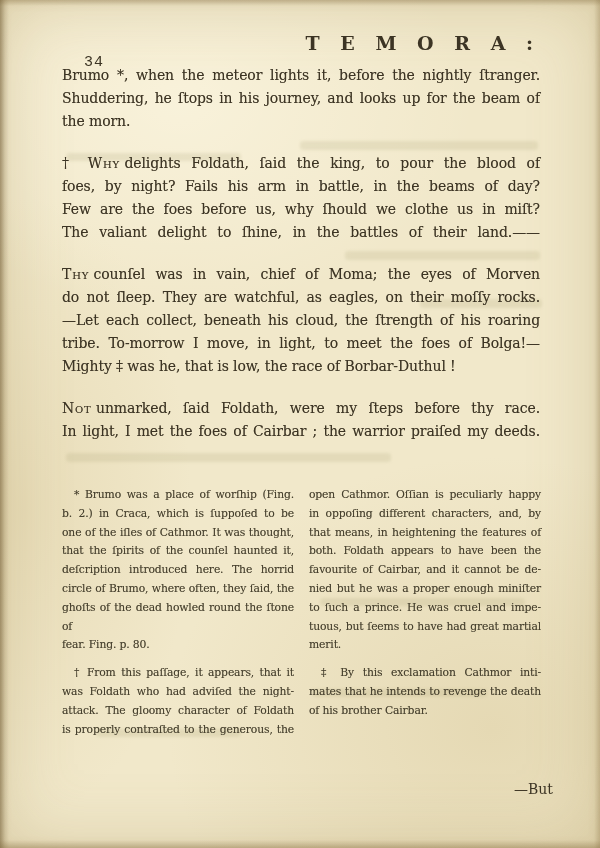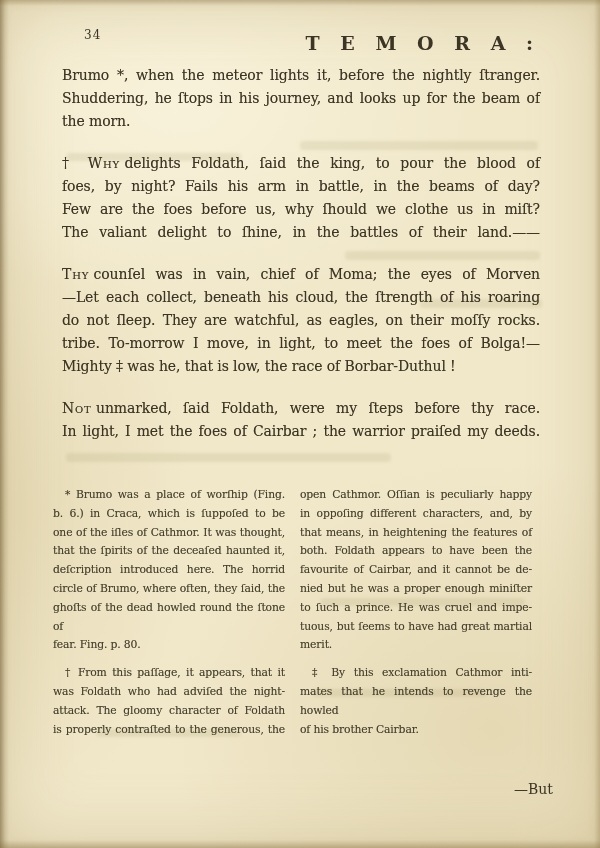--- a/index.html
+++ b/index.html
@@ -16,35 +16,35 @@
   }
   .edge-left{position:absolute;left:0;top:0;bottom:0;width:9px;
     background:linear-gradient(to right, rgba(104,84,46,0.50), rgba(104,84,46,0.14) 55%, rgba(104,84,46,0));}
   .edge-top{position:absolute;left:0;top:0;right:0;height:6px;
     background:linear-gradient(to bottom, rgba(120,98,55,0.30), rgba(120,98,55,0));}
   .edge-bottom{position:absolute;left:0;bottom:0;right:0;height:8px;
     background:linear-gradient(to top, rgba(120,98,55,0.32), rgba(120,98,55,0));}
   .edge-right{position:absolute;right:0;top:0;bottom:0;width:6px;
     background:linear-gradient(to left, rgba(120,98,55,0.22), rgba(120,98,55,0));}
 
-  .pagenum{position:absolute;left:84px;top:28px;font-size:12px;letter-spacing:1px;}
+  .pagenum{position:absolute;left:84px;top:54px;font-size:15px;letter-spacing:1px;font-family:Liberation Mono, monospace;}
   .running-title{position:absolute;left:62px;width:478px;top:32px;text-align:right;
     font-size:19px;letter-spacing:7px;white-space:pre;font-weight:bold;}
 
   .textblock{position:absolute;left:62px;top:64px;width:478px;
     font-size:14px;line-height:23px;letter-spacing:-0.1px;
     text-shadow:0 0 0.4px rgba(60,50,30,0.45);}
   .para{margin:0 0 19px 0;}
   .line{text-align:justify;}
   .j{text-align-last:justify;}
   .last{text-align-last:left;}
   .sc{font-variant:small-caps;letter-spacing:0.8px;}
   .rest{margin-left:0.32em;}
 
-  .footnotes{position:absolute;left:53px;top:486px;width:479px;display:flex;gap:15px;
+  .footnotes{position:absolute;left:62px;top:486px;width:479px;display:flex;gap:15px;
     font-size:10.8px;line-height:18.8px;letter-spacing:-0.15px;color:#46402e;
     text-shadow:0 0 0.3px rgba(70,60,40,0.4);}
   .fcol{width:232px;}
   .fnote + .fnote{margin-top:9px;}
   .fline{text-align:justify;}
   .fi{text-indent:12px;}
   .it{}
 
   .catchword{position:absolute;top:733px;left:514px;font-size:14px;margin-top:48px;}
 
@@ -82,41 +82,41 @@
 
     <div class="para">
       <div class="line j"><span class="sc">† Why</span><span class="rest">delights Foldath, ſaid the king, to pour the blood of</span></div>
       <div class="line j">foes, by night? Fails his arm in battle, in the beams of day?</div>
       <div class="line j">Few are the foes before us, why ſhould we clothe us in miſt?</div>
       <div class="line j">The valiant delight to ſhine, in the battles of their land.——</div>
     </div>
 
     <div class="para">
       <div class="line j"><span class="sc">Thy</span><span class="rest">counſel was in vain, chief of Moma; the eyes of Morven</span></div>
+      <div class="line j">do not ſleep. They are watchful, as eagles, on their moſſy rocks.</div>
       <div class="line j">—Let each collect, beneath his cloud, the ſtrength of his roaring</div>
-      <div class="line j">do not ſleep. They are watchful, as eagles, on their moſſy rocks.</div>
       <div class="line j">tribe. To-morrow I move, in light, to meet the foes of Bolga!—</div>
       <div class="line last">Mighty ‡ was he, that is low, the race of Borbar-Duthul !</div>
     </div>
 
     <div class="para">
       <div class="line j"><span class="sc">Not</span><span class="rest">unmarked, ſaid Foldath, were my ſteps before thy race.</span></div>
       <div class="line j">In light, I met the foes of Cairbar ; the warrior praiſed my deeds.</div>
     </div>
 
   </div>
 
   <div class="footnotes">
 
     <div class="fcol">
       <div class="fnote">
         <div class="fline j fi">* Brumo was a place of worſhip (Fing.</div>
-        <div class="fline j">b. 6.) in Craca, which is ſuppoſed to be</div>
+        <div class="fline j">b. 2.) in Craca, which is ſuppoſed to be</div>
         <div class="fline j">one of the iſles of Cathmor. It was thought,</div>
-        <div class="fline j">that the ſpirits of the deceaſed haunted it,</div>
+        <div class="fline j">that the ſpirits of the counſel haunted it,</div>
         <div class="fline j"><span>deſcription introduced here. </span><span class="it">The horrid</span></div>
         <div class="fline j it">circle of Brumo, where often, they ſaid, the</div>
         <div class="fline j it">ghoſts of the dead howled round the ſtone of</div>
         <div class="fline last"><span class="it">fear. </span><span>Fing. p. 80.</span></div>
       </div>
       <div class="fnote">
         <div class="fline j fi">† From this paſſage, it appears, that it</div>
         <div class="fline j">was Foldath who had adviſed the night-</div>
         <div class="fline j">attack. The gloomy character of Foldath</div>
         <div class="fline j">is properly contraſted to the generous, the</div>
@@ -130,21 +130,21 @@
         <div class="fline j">that means, in heightening the features of</div>
         <div class="fline j">both. Foldath appears to have been the</div>
         <div class="fline j">favourite of Cairbar, and it cannot be de-</div>
         <div class="fline j">nied but he was a proper enough miniſter</div>
         <div class="fline j">to ſuch a prince. He was cruel and impe-</div>
         <div class="fline j">tuous, but ſeems to have had great martial</div>
         <div class="fline last">merit.</div>
       </div>
       <div class="fnote">
         <div class="fline j fi">‡ By this exclamation Cathmor inti-</div>
-        <div class="fline j">mates that he intends to revenge the howled</div>
+        <div class="fline j">mates that he intends to revenge the death</div>
         <div class="fline last">of his brother Cairbar.</div>
       </div>
     </div>
 
   </div>
 
   <div class="catchword">—But</div>
 
 </div>
 

